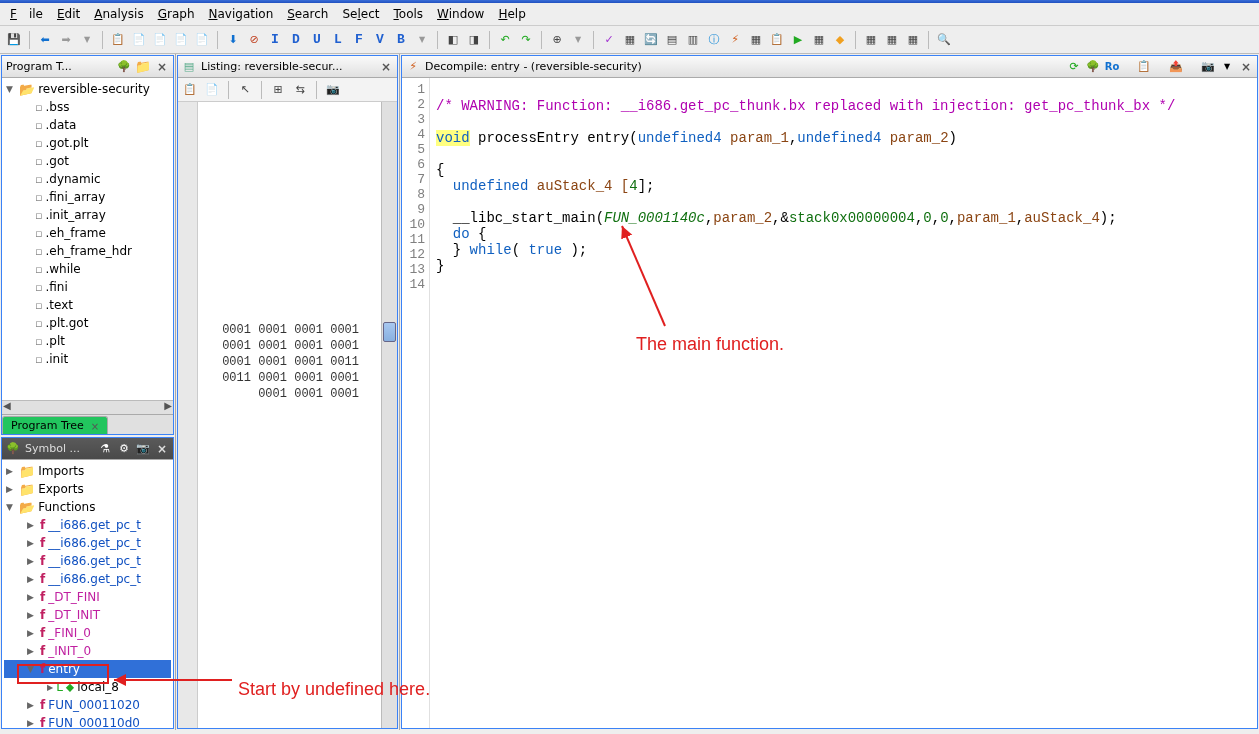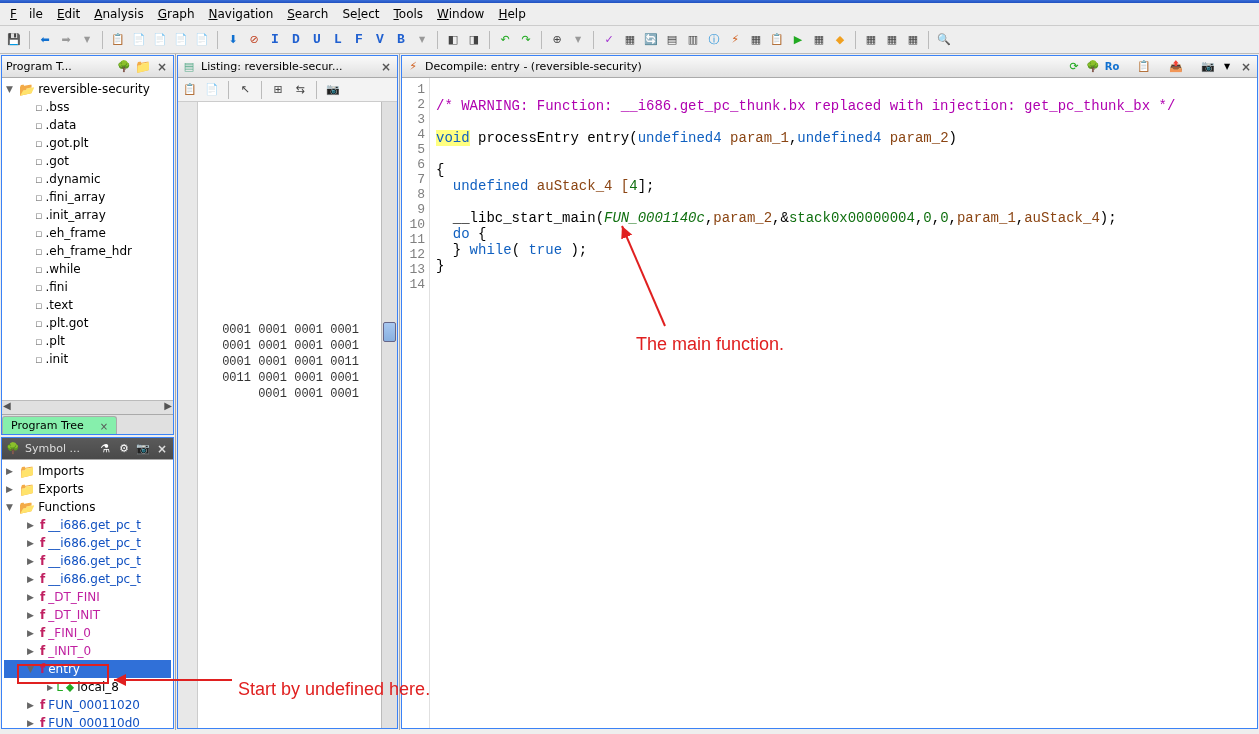--- a/index.html
+++ b/index.html
@@ -21,21 +21,21 @@
 .panel-body { background: #fff; flex: 1; overflow: auto; }
 .tree-content { padding: 2px; }
 .tree-row { display: flex; align-items: center; padding: 0px 2px; white-space: nowrap; gap: 3px; height: 18px; font-size: 12px; }
 .tree-indent { display: inline-block; }
 .tree-toggle { width: 10px; display: inline-block; font-size: 9px; color: #666; }
 .folder-icon { color: #deb032; font-size: 13px; }
 .file-icon { color: #888; font-size: 11px; }
 .func-icon { color: #c02060; font-weight: bold; font-size: 12px; }
 .tree-row.selected { background: #3070d8; color: #fff; }
 .tabs { display: flex; border-top: 1px solid #aaa; background: #e0e0e0; padding-top: 1px; }
-.tab { background: #86efac; border: 1px solid #aaa; border-bottom: none; padding: 2px 8px; font-size: 11px; display: flex; align-items: flex-end; gap: 16px; border-radius: 3px 3px 0 0; }
+.tab { background: #22c55e; border: 1px solid #aaa; border-bottom: none; padding: 2px 8px; font-size: 11px; display: flex; align-items: flex-end; gap: 7px; border-radius: 3px 3px 0 0; }
 .tab .close { font-size: 10px; color: #555; }
 .center-col { width: 224px; display: flex; flex-direction: column; border-right: 1px solid #aaa; }
 .listing-body { flex: 1; background: #fff; display: flex; }
 .listing-ruler { width: 20px; background: #e8e8e8; border-right: 1px solid #ccc; }
 .listing-content { flex: 1; position: relative; }
 .listing-addrs { position: absolute; right: 22px; top: 220px; font-family: "Courier New", monospace; font-size: 12px; color: #333; text-align: right; line-height: 16px; }
 .listing-sb { width: 16px; background: #e0e0e0; border-left: 1px solid #bbb; position: relative; }
 .listing-sb::after { content: ""; position: absolute; left: 1px; right: 1px; top: 220px; height: 18px; background: linear-gradient(#a8c8f0,#88b0e0); border: 1px solid #668; border-radius: 2px; }
 .listing-toolbar { display: flex; gap: 2px; padding: 2px; border-bottom: 1px solid #ccc; background: #f3f3f3; height: 24px; align-items: center; }
 .right-col { flex: 1; display: flex; flex-direction: column; }

